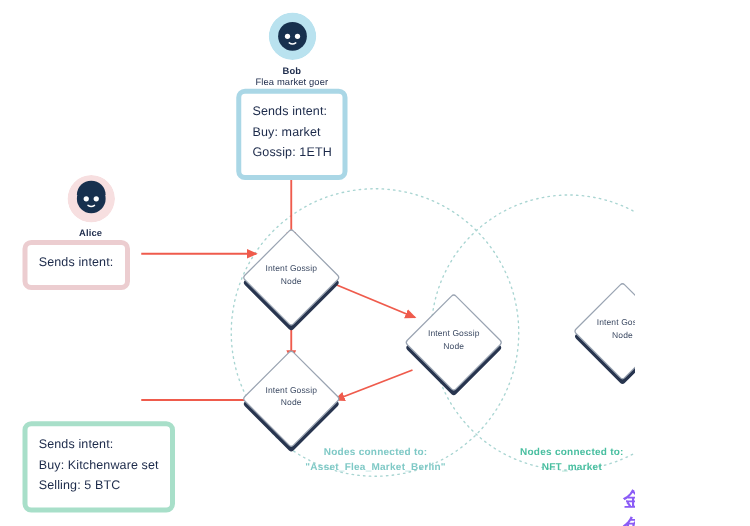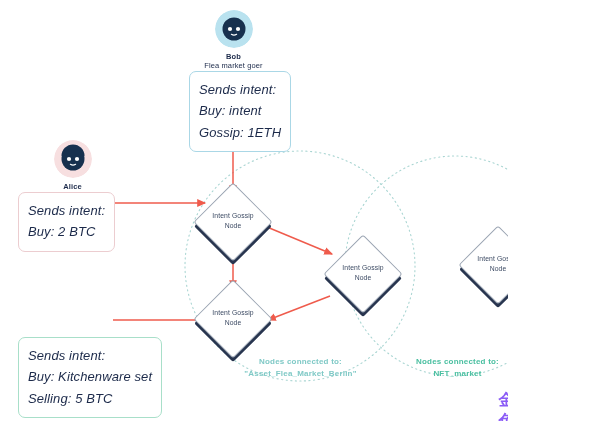--- a/index.html
+++ b/index.html
@@ -49,29 +49,28 @@
     color: #1c2a4a;
     line-height: 1.3;
     letter-spacing: .1px;
   }
 
   
   .bubble {
     position: absolute;
     box-sizing: border-box;
     background: #ffffff;
-    border: 1px solid #0f766e;
+    border: 4px solid #0f766e;
     border-radius: 7px;
     padding: 7px 9px 8px 9px;
-    font-size: 13px;
+    font-size: 10px;
     color: #1c2a4a;
     line-height: 1.65;
     letter-spacing: .1px;
     white-space: nowrap;
-    font-style: italic;
   }
   .bubble-line { display: block; }
 
   
   .node {
     position: absolute;
     width: 56px;
     height: 56px;
   }
   .node-shape {
@@ -161,40 +160,39 @@
       <circle cx="15" cy="19" r="2.1" fill="#ffffff"></circle>
       <circle cx="23" cy="19" r="2.1" fill="#ffffff"></circle>
       <path d="M16.4 24.3 Q19 26.1 21.6 24.3" stroke="#ffffff" stroke-width="1.2" fill="none" stroke-linecap="round"></path>
     </svg>
     <div class="actor-name">Bob</div>
     <div class="actor-role">Flea market goer</div>
   </div>
 
   <div class="bubble" style="left:189px; top:71px; border-color:#aad7e6;">
     <span class="bubble-line">Sends intent:</span>
-    <span class="bubble-line">Buy: intent</span>
+    <span class="bubble-line">Buy: market</span>
     <span class="bubble-line">Gossip: 1ETH</span>
   </div>
 
   <div class="actor" style="left:35px; top:140px; width:75px;">
     <svg class="avatar" viewBox="0 0 38 38">
       <circle cx="19" cy="19" r="19" fill="#f7dfe0"></circle>
       <circle cx="19" cy="19" r="11.5" fill="#17304e"></circle>
       <path d="M7.5 16 A11.5 11.5 0 0 1 30.5 16 Z" fill="#17304e"></path>
       <circle cx="15" cy="19" r="2.1" fill="#ffffff"></circle>
       <circle cx="23" cy="19" r="2.1" fill="#ffffff"></circle>
       <path d="M16.4 24.3 Q19 26.1 21.6 24.3" stroke="#ffffff" stroke-width="1.2" fill="none" stroke-linecap="round"></path>
     </svg>
     <div class="actor-name">Alice</div>
     <div class="actor-role">Flea market goer</div>
   </div>
 
   <div class="bubble" style="left:18px; top:192px; border-color:#eccdd0;">
     <span class="bubble-line">Sends intent:</span>
-    <span class="bubble-line">Buy: 2 BTC</span>
   </div>
 
 
   <div class="bubble" style="left:18px; top:337px; border-color:#a8dfc9;">
     <span class="bubble-line">Sends intent:</span>
     <span class="bubble-line">Buy: Kitchenware set</span>
     <span class="bubble-line">Selling: 5 BTC</span>
   </div>
 
   <div class="node" style="left:205px; top:194px;">

